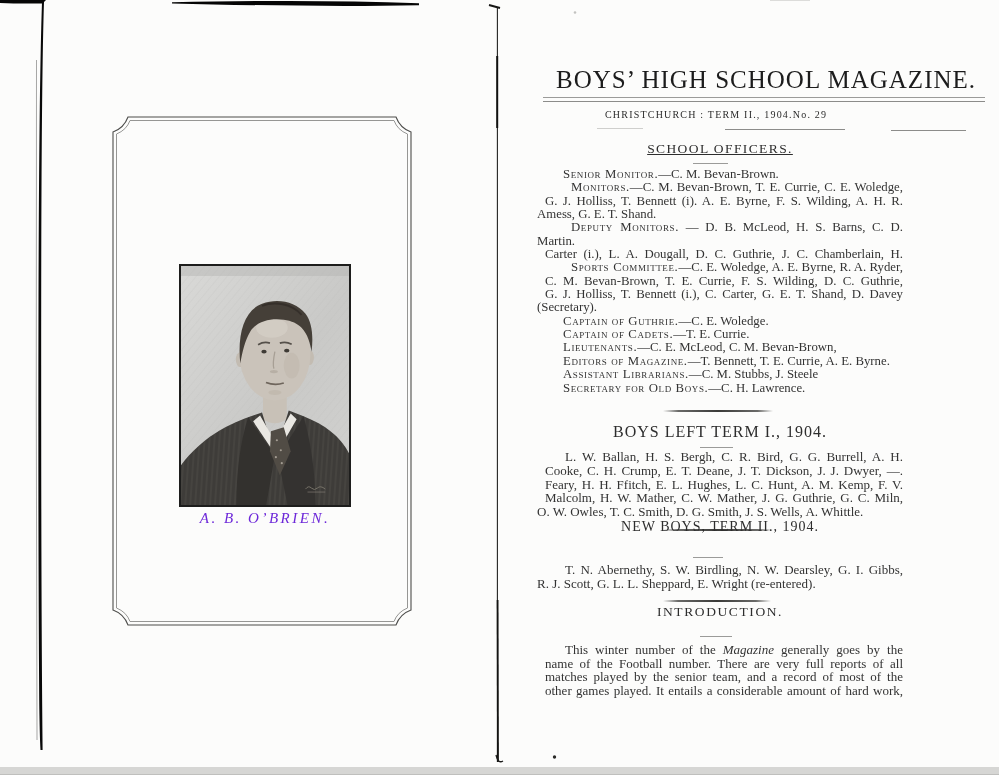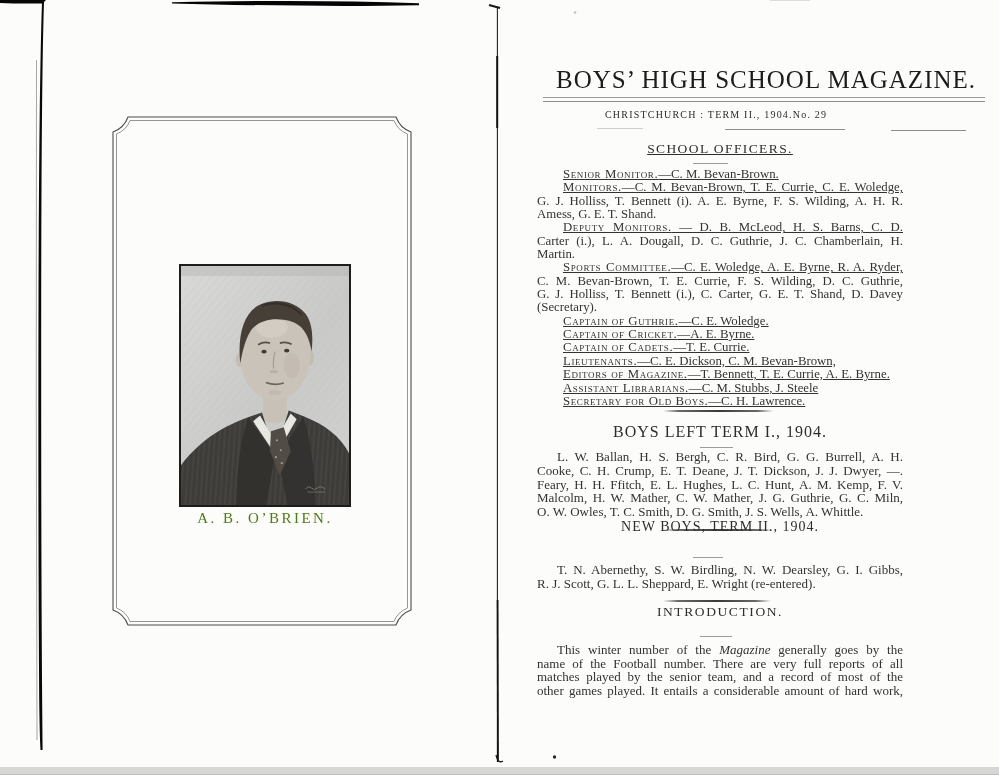--- a/index.html
+++ b/index.html
@@ -15,35 +15,35 @@
   .h-officers{top:141px;font-size:13.5px;letter-spacing:1.4px;text-decoration:underline;}
   .h-left{top:423px;font-size:16px;letter-spacing:1px;}
   .h-new{top:519px;font-size:14px;letter-spacing:1px;}
   .h-intro{top:604px;font-size:13.5px;letter-spacing:1.6px;}
   .txt{left:537px;width:366px;color:#333;}
   .officers-block{top:168px;font-size:12.8px;line-height:13.35px;}
   .left-block{top:450px;font-size:13px;line-height:13.8px;}
   .new-block{top:563px;font-size:13px;line-height:13.6px;}
   .intro-block{top:643px;font-size:13px;line-height:13.7px;}
   .bl{white-space:normal;}
-  .j{text-align:justify;text-align-last:justify;}
-  .ind{text-indent:26px;text-decoration:underline;}
+  .j{text-align:justify;text-align-last:justify;margin-left:8px;}
+  .ind{text-indent:26px;}
   .indp{text-indent:20px;}
   .sc{font-variant:small-caps;letter-spacing:0.6px;}
   
   .rule{position:absolute;height:1px;background:#9b9b99;}
   .rule2{position:absolute;height:1px;background:#8c8c8a;}
   .rulef{position:absolute;height:1px;background:#cfcfcd;}
   .divider{position:absolute;height:2px;
            background:linear-gradient(90deg,rgba(60,60,60,0) 0%,#6a6a68 14%,#3a3a38 50%,#6a6a68 86%,rgba(60,60,60,0) 100%);}
   
   .photo{left:179px;top:264px;width:172px;height:243px;border:2px solid #1d1d1c;
          box-sizing:border-box;background:#cfcfcd;}
   .caption{left:179px;top:510px;width:172px;text-align:center;font-size:15px;
-           letter-spacing:2.5px;color:#4d7c0f;white-space:nowrap;}
+           letter-spacing:2.5px;color:#6d28d9;white-space:nowrap;font-style:italic;}
   svg{display:block;}
   .overlay{position:absolute;left:0;top:0;pointer-events:none;}
 </style>
 </head>
 <body>
 
 <div class="scan">
 
   <svg class="overlay" width="999" height="775">
     <path d="M 128 117 H 396 Q 400 128 411 132 V 610 Q 400 614 396 625 H 128 Q 124 614 113 610 V 132 Q 124 128 128 117 Z" fill="none" stroke="#4d4d4b" stroke-width="1.1"></path>
@@ -125,30 +125,29 @@
 
   <div class="abs sech h-officers">SCHOOL OFFICERS.</div>
   <div class="rule" style="left:693px;top:163px;width:35px;"></div>
 
   <div class="abs txt officers-block">
     <div class="bl ind"><span class="sc">Senior Monitor.</span><span>—C. M. Bevan-Brown.</span></div>
     <div class="bl j ind"><span class="sc">Monitors.</span><span>—C. M. Bevan-Brown, T. E. Currie, C. E. Woledge,</span></div>
     <div class="bl j"><span>G. J. Holliss, T. Bennett (i). A. E. Byrne, F. S. Wilding, A. H. R.</span></div>
     <div class="bl"><span>Amess, G. E. T. Shand.</span></div>
     <div class="bl j ind"><span class="sc">Deputy Monitors.</span><span> — D. B. McLeod, H. S. Barns, C. D.</span></div>
+    <div class="bl"><span>Martin.</span></div>
     <div class="bl j"><span>Carter (i.), L. A. Dougall, D. C. Guthrie, J. C. Chamberlain, H.</span></div>
-    <div class="bl"><span>Martin.</span></div>
     <div class="bl j ind"><span class="sc">Sports Committee.</span><span>—C. E. Woledge, A. E. Byrne, R. A. Ryder,</span></div>
     <div class="bl j"><span>C. M. Bevan-Brown, T. E. Currie, F. S. Wilding, D. C. Guthrie,</span></div>
     <div class="bl j"><span>G. J. Holliss, T. Bennett (i.), C. Carter, G. E. T. Shand, D. Davey</span></div>
     <div class="bl"><span>(Secretary).</span></div>
     <div class="bl ind"><span class="sc">Captain of Guthrie.</span><span>—C. E. Woledge.</span></div>
-    <div class="bl ind"><span class="sc">Captain of Cricket.</span><span>—A. E. Byrne.</span></div>
     <div class="bl ind"><span class="sc">Captain of Cadets.</span><span>—T. E. Currie.</span></div>
-    <div class="bl ind"><span class="sc">Lieutenants.</span><span>—C. E. Dickson, C. M. Bevan-Brown,</span></div>
+    <div class="bl ind"><span class="sc">Lieutenants.</span><span>—C. E. McLeod, C. M. Bevan-Brown,</span></div>
     <div class="bl ind"><span class="sc">Editors of Magazine.</span><span>—T. Bennett, T. E. Currie, A. E. Byrne.</span></div>
     <div class="bl ind"><span class="sc">Assistant Librarians.</span><span>—C. M. Stubbs, J. Steele</span></div>
     <div class="bl ind"><span class="sc">Secretary for Old Boys.</span><span>—C. H. Lawrence.</span></div>
   </div>
 
   <div class="divider" style="left:663px;top:410px;width:110px;"></div>
 
   <div class="abs sech h-left">BOYS LEFT TERM I., 1904.</div>
   <div class="rule" style="left:700px;top:447px;width:33px;"></div>
   <div class="abs txt left-block">

